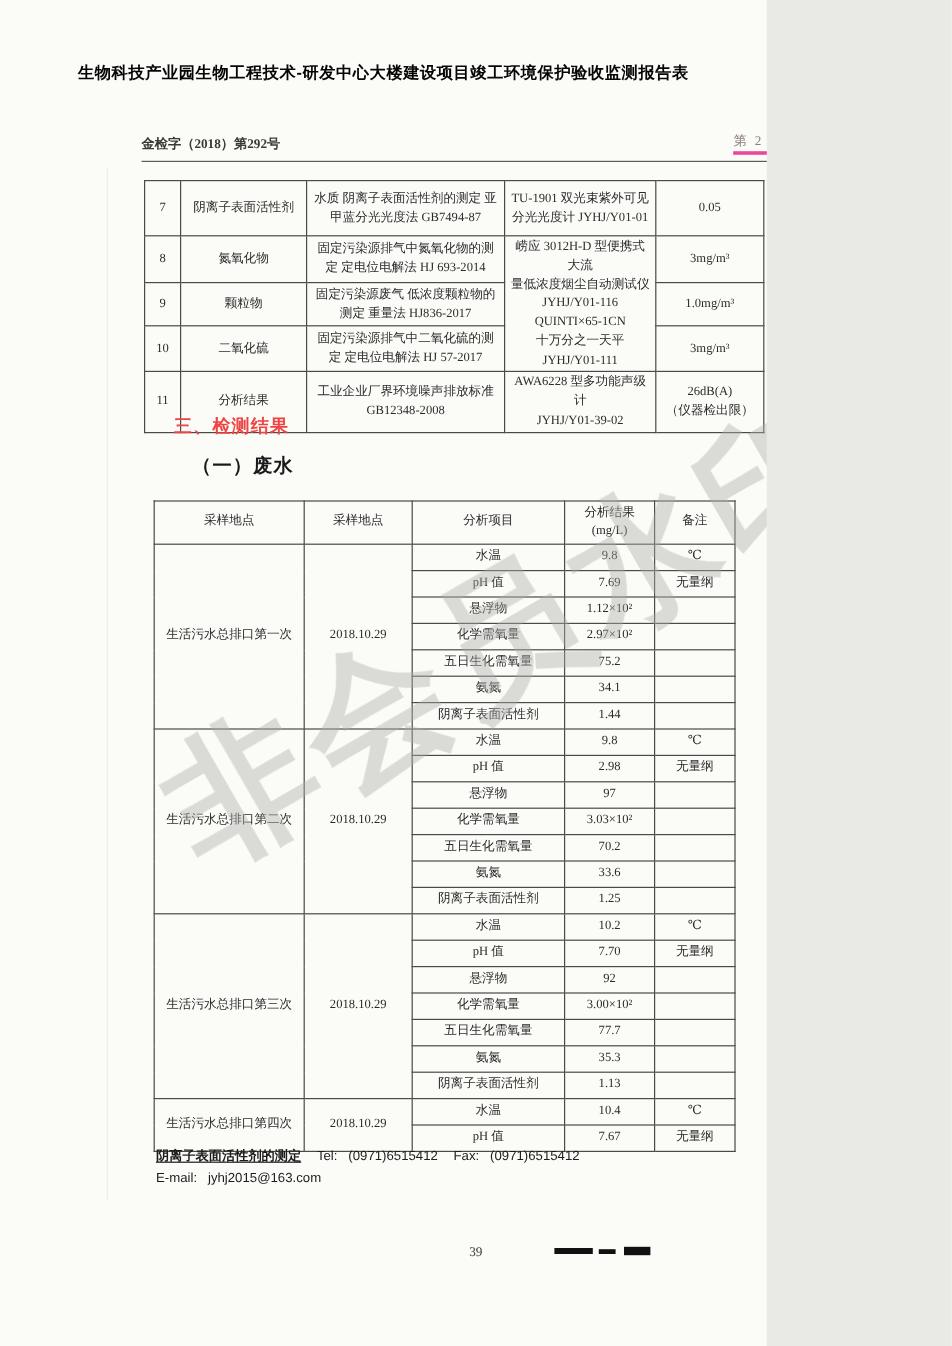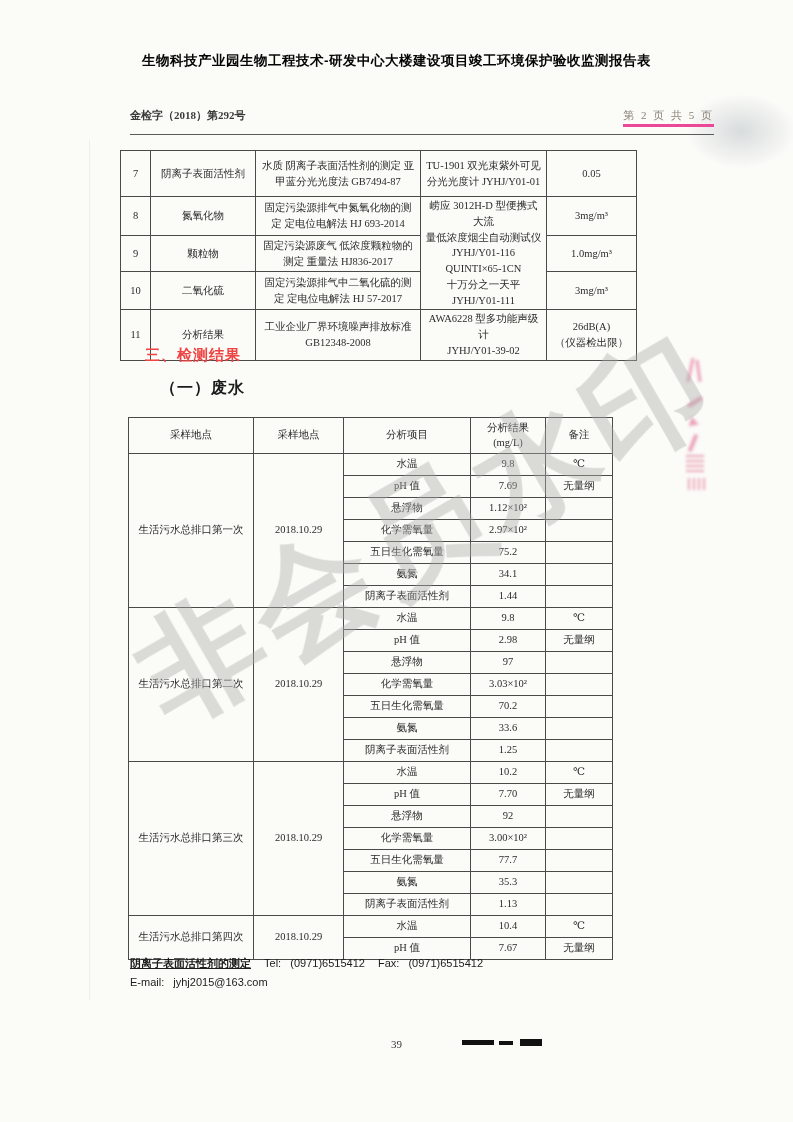--- a/index.html
+++ b/index.html
@@ -1,24 +1,24 @@
 <!DOCTYPE html>
 <html><head>
 <meta charset="utf-8">
 <style>
   html,body{margin:0;padding:0;background:#e9e9e6;}
-  .page{position:relative;width:793px;height:1122px;background:#fbfbf8;
+  .page{position:relative;width:639px;height:1122px;background:#fbfbf8;
         font-family:"Liberation Serif","DejaVu Serif",serif;color:#2b2b2b;overflow:hidden;}
 
   .doc-title{position:absolute;left:0;top:52px;width:100%;text-align:center;
              font-size:13.5px;font-weight:700;color:#050505;letter-spacing:.5px;
              font-family:"Liberation Sans","DejaVu Sans",sans-serif;}
 
-  .hdr-row{position:absolute;left:130px;top:108px;width:584px;height:26px;
-           border-bottom:1.5px solid #5a5a58;display:flex;justify-content:space-between;align-items:flex-start;}
+  .hdr-row{position:absolute;left:118px;top:108px;width:584px;height:26px;
+           border-bottom:1.5px solid #5a5a58;display:flex;justify-content:space-between;align-items:center;}
   .report-no{font-size:11px;font-weight:600;color:#3a3a38;padding-bottom:3px;}
   .page-ind{font-size:11px;color:#8b8178;letter-spacing:2px;border-bottom:3px solid #ec4899;
             padding-bottom:1px;margin-bottom:3px;}
 
   table{border-collapse:collapse;table-layout:fixed;position:absolute;background:transparent;}
   .methods{left:120px;top:150px;width:516px;border:1.5px solid #454543;}
   .methods td{border:1px solid #4a4a48;text-align:center;vertical-align:middle;
               font-size:10.5px;line-height:1.5;padding:1px 4px;}
   .r1{height:46px}.r2{height:38px}.r3{height:36px}.r4{height:37px}.r5{height:36px}
 

